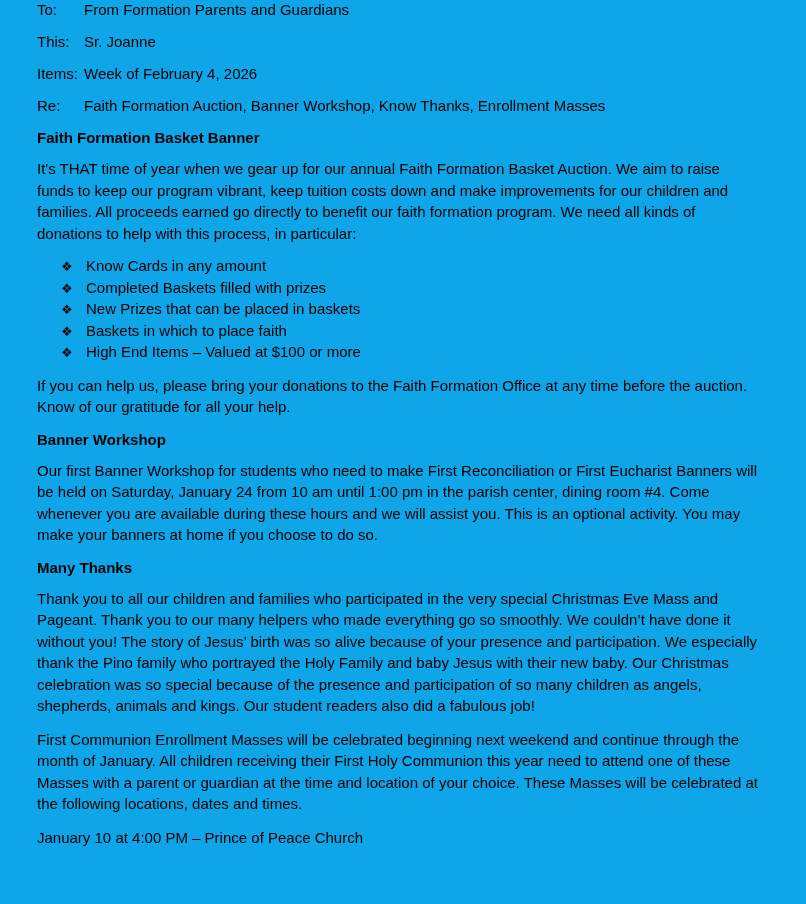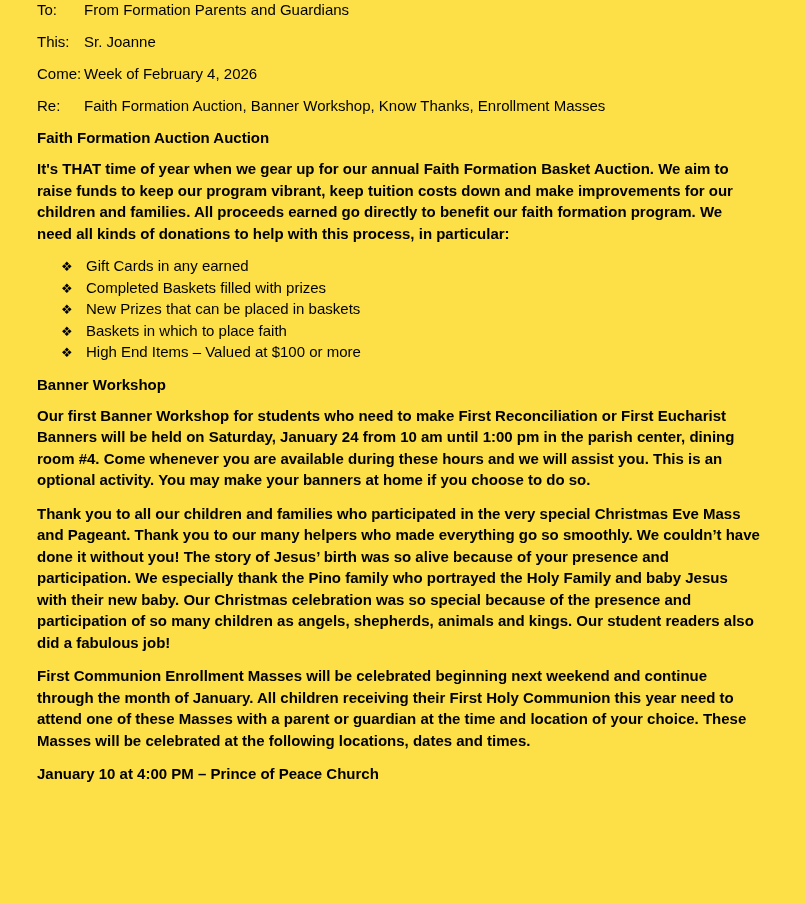--- a/index.html
+++ b/index.html
@@ -12,21 +12,21 @@
     width: 806px;
     height: 904px;
     font-family: "Liberation Sans", sans-serif;
     color: #000000;
     overflow: hidden;
   }
   .page {
     position: relative;
     width: 806px;
     height: 904px;
-    background: #fde047;
+    background: #0ea5e9;
     padding: 0;
     box-sizing: border-box;
   }
   .content {
     padding-left: 37px;
     padding-right: 46px;
     padding-top: 0px;
   }
 
   
@@ -56,21 +56,20 @@
     font-weight: bold;
     margin: 0 0 10px 0;
   }
 
   
   .para {
     font-size: 15px;
     line-height: 21.5px;
     margin: 0 0 12px 0;
     text-align: left;
-    font-weight: bold;
   }
 
   
   .bullet-list {
     list-style: none;
     margin: 0 0 11px 0;
     padding: 0;
   }
   .bullet-item {
     font-size: 15px;
@@ -97,64 +96,66 @@
     <div>
       <div class="memo-row">
         <span class="memo-label">To:</span>
         <span class="memo-value">From Formation Parents and Guardians</span>
       </div>
       <div class="memo-row">
         <span class="memo-label">This:</span>
         <span class="memo-value">Sr. Joanne</span>
       </div>
       <div class="memo-row">
-        <span class="memo-label">Come:</span>
+        <span class="memo-label">Items:</span>
         <span class="memo-value">Week of February 4, 2026</span>
       </div>
       <div class="memo-row">
         <span class="memo-label">Re:</span>
         <span class="memo-value">Faith Formation Auction, Banner Workshop, Know Thanks, Enrollment Masses</span>
       </div>
     </div>
 
     <div>
-      <h2 class="section-heading">Faith Formation Auction Auction</h2>
+      <h2 class="section-heading">Faith Formation Basket Banner</h2>
       <p class="para">It's THAT time of year when we gear up for our annual Faith Formation Basket Auction.  We aim to raise funds to keep our program vibrant, keep tuition costs down and make improvements for our children and families.  All proceeds earned go directly to benefit our faith formation program. We need all kinds of donations to help with this process, in particular:</p>
 
       <ul class="bullet-list">
         <li class="bullet-item">
           <span class="bullet-glyph">❖</span>
-          <span class="bullet-text">Gift Cards in any earned</span>
+          <span class="bullet-text">Know Cards in any amount</span>
         </li>
         <li class="bullet-item">
           <span class="bullet-glyph">❖</span>
           <span class="bullet-text">Completed Baskets filled with prizes</span>
         </li>
         <li class="bullet-item">
           <span class="bullet-glyph">❖</span>
           <span class="bullet-text">New Prizes that can be placed in baskets</span>
         </li>
         <li class="bullet-item">
           <span class="bullet-glyph">❖</span>
           <span class="bullet-text">Baskets in which to place faith</span>
         </li>
         <li class="bullet-item">
           <span class="bullet-glyph">❖</span>
           <span class="bullet-text">High End Items – Valued at $100 or more</span>
         </li>
       </ul>
 
+      <p class="para">If you can help us, please bring your donations to the Faith Formation Office at any time before the auction.  Know of our gratitude for all your help.</p>
     </div>
 
     <div>
       <h2 class="section-heading">Banner Workshop</h2>
       <p class="para">Our first Banner Workshop for students who need to make First Reconciliation or First Eucharist Banners will be held on Saturday, January 24 from 10 am until 1:00 pm in the parish center, dining room #4.  Come whenever you are available during these hours and we will assist you.  This is an optional activity.  You may make your banners at home if you choose to do so.</p>
     </div>
 
     <div>
+      <h2 class="section-heading">Many Thanks</h2>
       <p class="para">Thank you to all our children and families who participated in the very special Christmas Eve Mass and Pageant.  Thank you to our many helpers who made everything go so smoothly.  We couldn’t have done it without you!  The story of Jesus’ birth was so alive because of your presence and participation.  We especially thank the Pino family who portrayed the Holy Family and baby Jesus with their new baby.  Our Christmas celebration was so special because of the presence and participation of so many children as angels, shepherds, animals and kings.  Our student readers also did a fabulous job!</p>
     </div>
 
     <div>
       <p class="para">First Communion Enrollment Masses will be celebrated beginning next weekend and continue through the month of January.  All children receiving their First Holy Communion this year need to attend one of these Masses with a parent or guardian at the time and location of your choice.  These Masses will be celebrated at the following locations, dates and times.</p>
       <p class="para">January 10 at 4:00 PM – Prince of Peace Church</p>
     </div>
 
   </div>
 </div>

